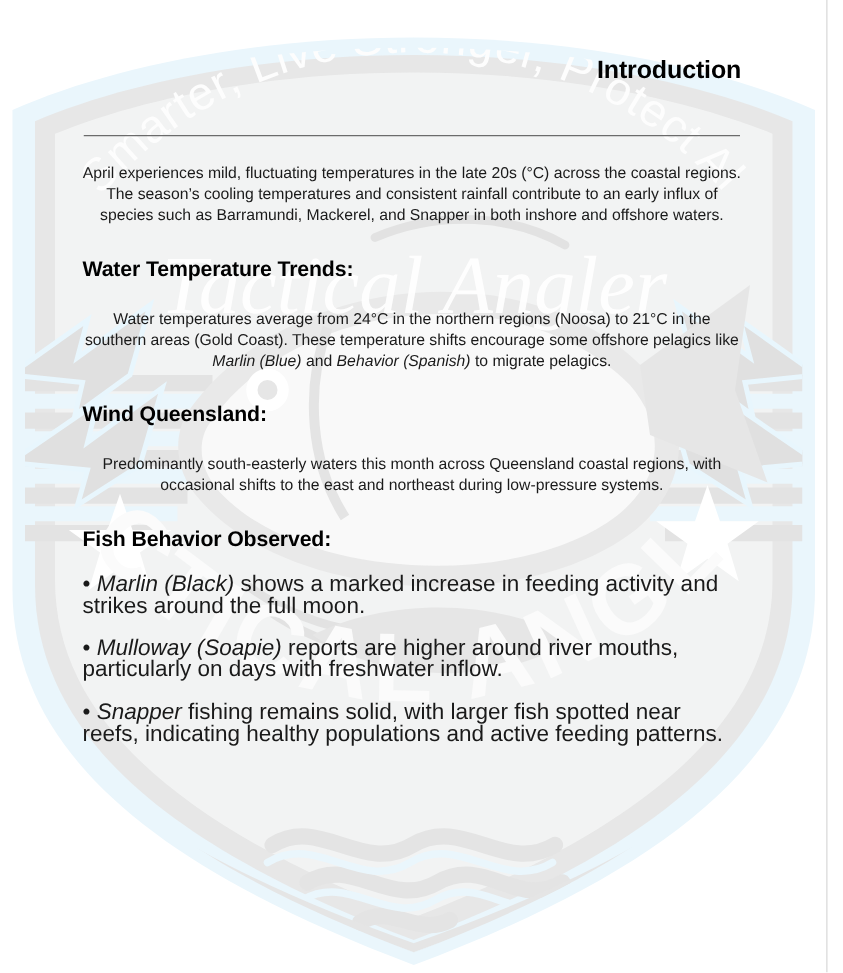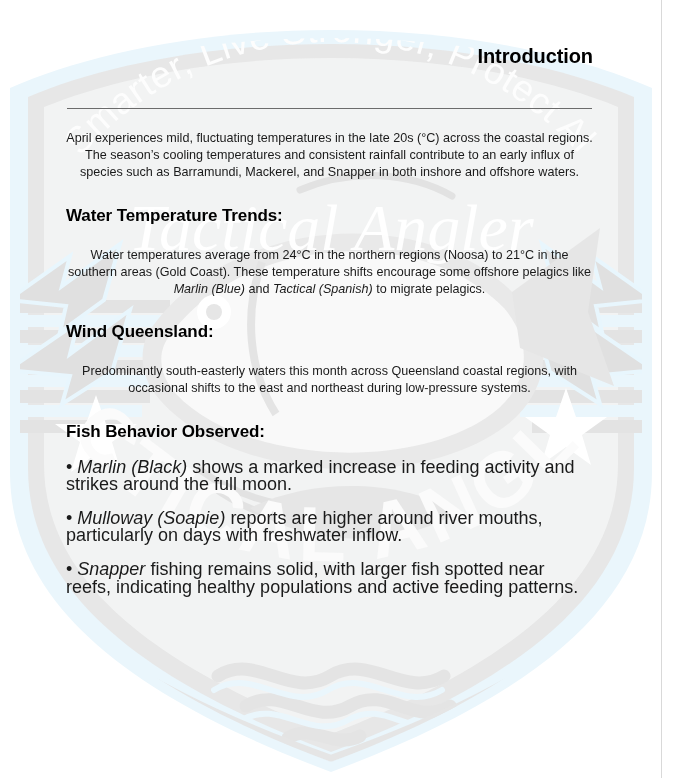--- a/index.html
+++ b/index.html
@@ -243,21 +243,21 @@
   <div id="content">
 
     <h1 class="doc-title">Introduction</h1>
 
     <div class="title-rule"></div>
 
     <p class="para">April experiences mild, fluctuating temperatures in the late 20s (°C) across the coastal regions. The season’s cooling temperatures and consistent rainfall contribute to an early influx of species such as Barramundi, Mackerel, and Snapper in both inshore and offshore waters.</p>
 
     <div id="sections-host">
         <h2 class="section-head">Water Temperature Trends:</h2>
-        <p class="para"><span>Water temperatures average from 24°C in the northern regions (Noosa) to 21°C in the southern areas (Gold Coast). These temperature shifts encourage some offshore pelagics like </span><em>Marlin (Blue)</em><span> and </span><em>Tactical (Spanish)</em><span> to migrate pelagics.</span></p>
+        <p class="para"><span>Water temperatures average from 24°C in the northern regions (Noosa) to 21°C in the southern areas (Gold Coast). These temperature shifts encourage some offshore pelagics like </span><em>Marlin (Blue)</em><span> and </span><em>Behavior (Spanish)</em><span> to migrate pelagics.</span></p>
         <h2 class="section-head">Wind Queensland:</h2>
         <p class="para"><span>Predominantly south-easterly waters this month across Queensland coastal regions, with occasional shifts to the east and northeast during low-pressure systems.</span></p>
         <h2 class="section-head">Fish Behavior Observed:</h2>
         <p class="bullet"><span class="dot">• </span><em>Marlin (Black)</em><span> shows a marked increase in feeding activity and strikes around the full moon.</span></p>
         <p class="bullet"><span class="dot">• </span><em>Mulloway (Soapie)</em><span> reports are higher around river mouths, particularly on days with freshwater inflow.</span></p>
         <p class="bullet"><span class="dot">• </span><em>Snapper</em><span> fishing remains solid, with larger fish spotted near reefs, indicating healthy populations and active feeding patterns.</span></p>
       </div>
 
   </div>
 </div>

